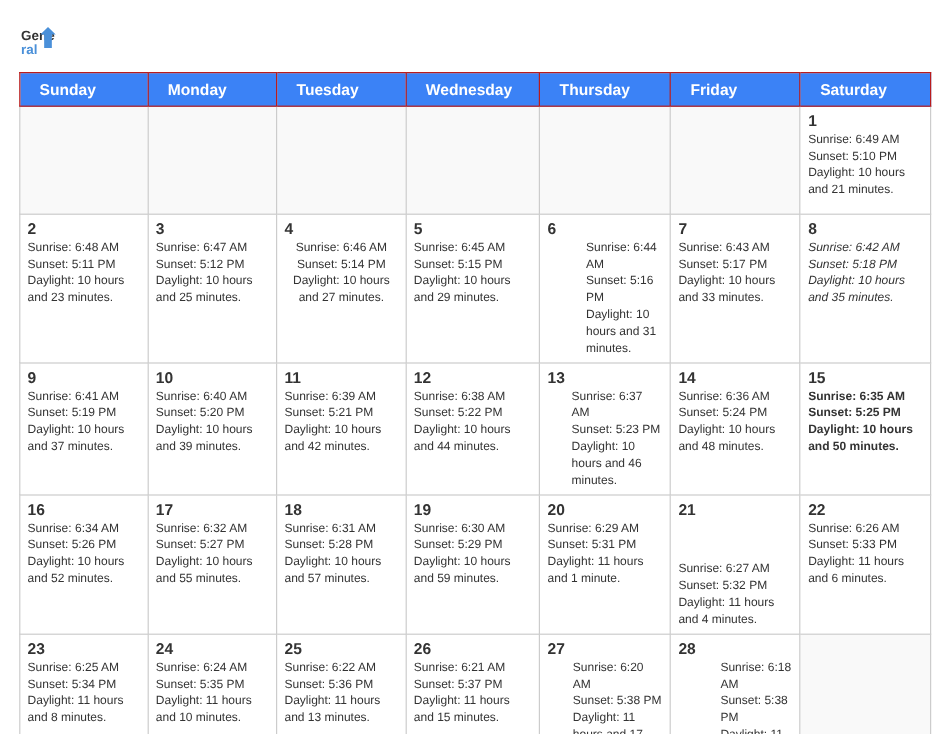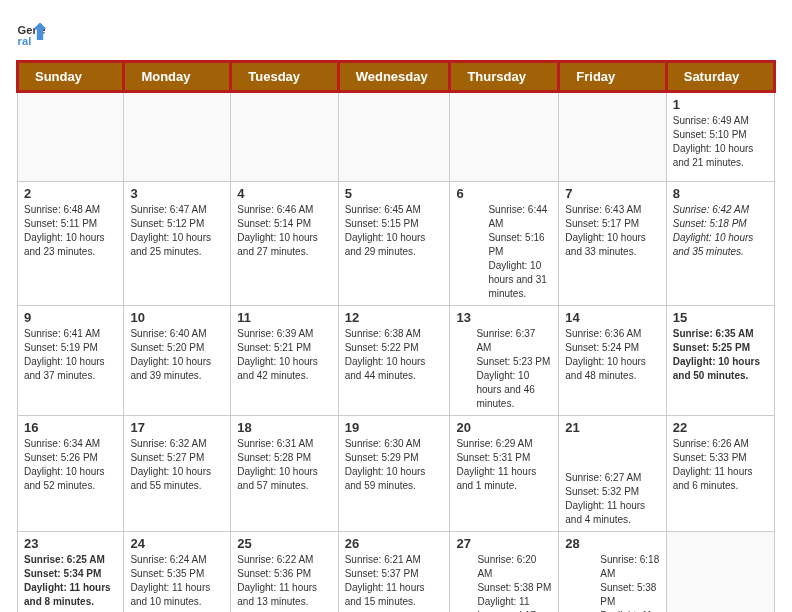--- a/index.html
+++ b/index.html
@@ -45,27 +45,27 @@
     .location-title {
       font-size: 16px;
       color: #333;
     }
     .calendar {
       width: 100%;
       border-collapse: collapse;
       border: 1px solid #ccc;
     }
     .calendar th {
-      background-color: #a16207;
+      background-color: #3b82f6;
       color: #fff;
       font-size: 13px;
       font-weight: bold;
       padding: 6px 16px;
       text-align: left;
-      border: 3px solid #b91c1c;
+      border: 1px solid #b91c1c;
     }
     .calendar td {
       vertical-align: top;
       border: 1px solid #ccc;
       padding: 4px 6px;
       width: 113px;
       height: 90px;
       font-size: 10px;
       color: #333;
     }
@@ -142,21 +142,21 @@
 Daylight: 10 hours and 23 minutes.</div>
         </td>
         <td>
           <span class="day-num">3</span>
           <div class="day-info" style="white-space: pre-line;">Sunrise: 6:47 AM
 Sunset: 5:12 PM
 Daylight: 10 hours and 25 minutes.</div>
         </td>
         <td>
           <span class="day-num">4</span>
-          <div class="day-info" style="white-space: pre-line;">Sunrise: 6:46 AM
+          <div class="day-info" style="white-space: pre-line; text-align: center;">Sunrise: 6:46 AM
 Sunset: 5:14 PM
 Daylight: 10 hours and 27 minutes.</div>
         </td>
         <td>
           <span class="day-num">5</span>
           <div class="day-info" style="white-space: pre-line;">Sunrise: 6:45 AM
 Sunset: 5:15 PM
 Daylight: 10 hours and 29 minutes.</div>
         </td>
         <td>
@@ -262,21 +262,21 @@
         <td>
           <span class="day-num">22</span>
           <div class="day-info" style="white-space: pre-line;">Sunrise: 6:26 AM
 Sunset: 5:33 PM
 Daylight: 11 hours and 6 minutes.</div>
         </td>
       </tr>
       <tr>
         <td>
           <span class="day-num">23</span>
-          <div class="day-info" style="white-space: pre-line; font-weight: bold;">Sunrise: 6:25 AM
+          <div class="day-info" style="white-space: pre-line;">Sunrise: 6:25 AM
 Sunset: 5:34 PM
 Daylight: 11 hours and 8 minutes.</div>
         </td>
         <td>
           <span class="day-num">24</span>
           <div class="day-info" style="white-space: pre-line;">Sunrise: 6:24 AM
 Sunset: 5:35 PM
 Daylight: 11 hours and 10 minutes.</div>
         </td>
         <td>

